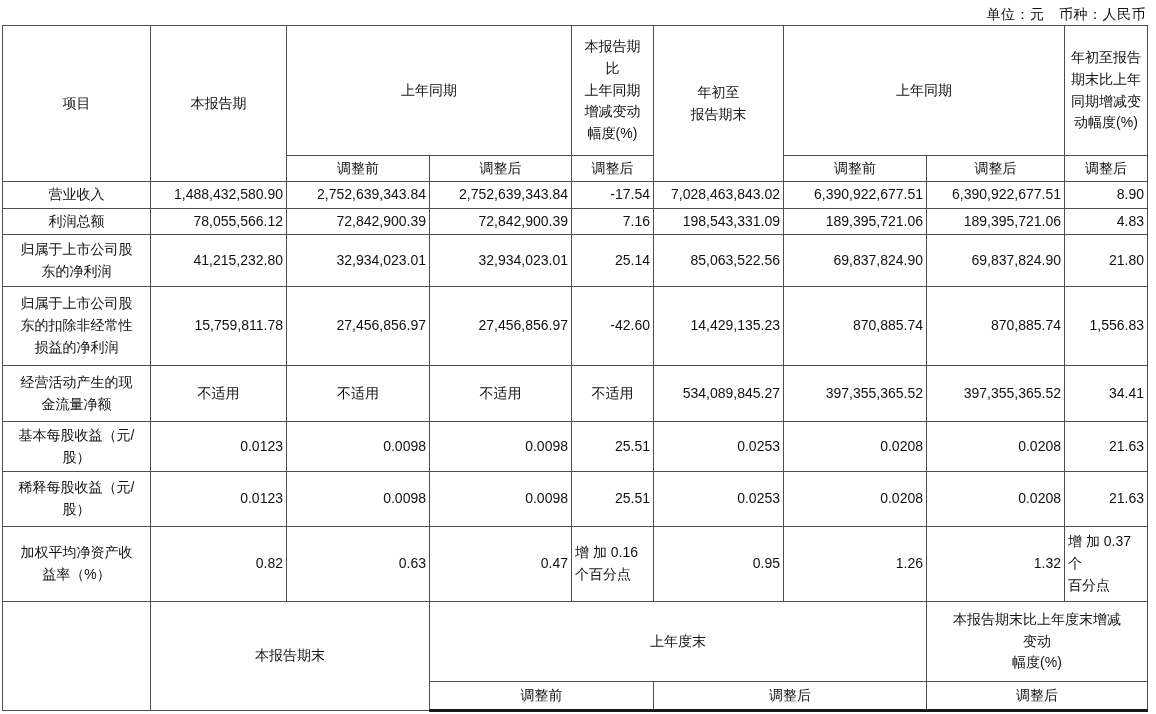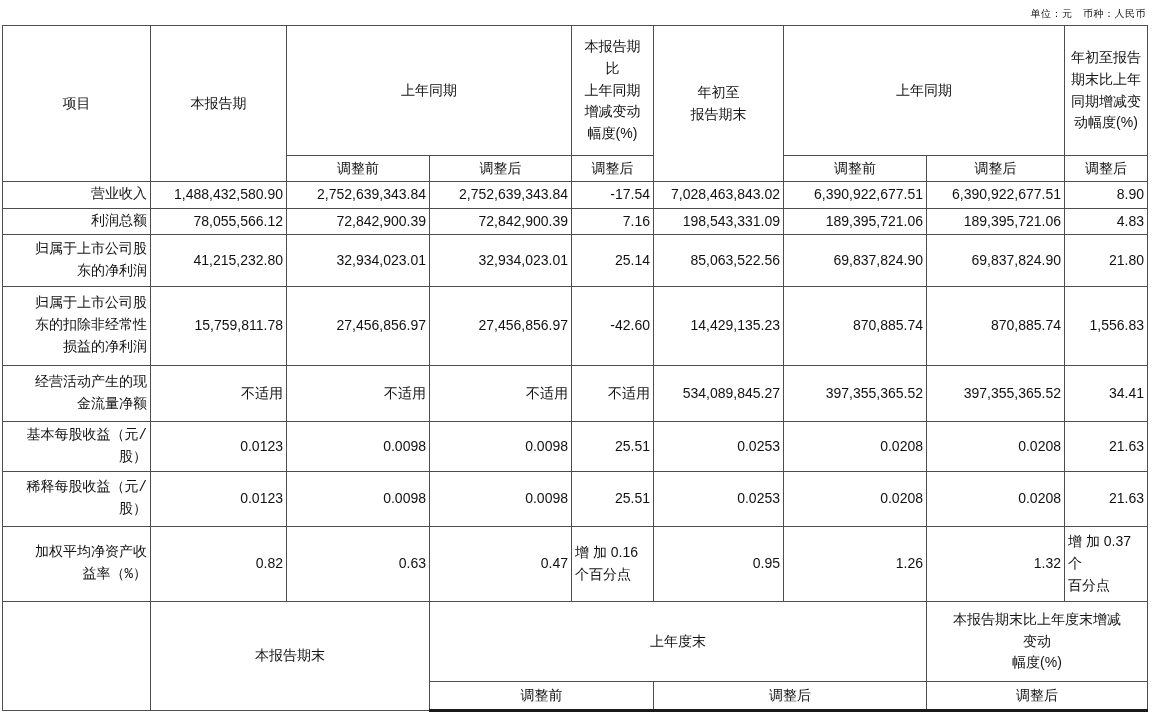--- a/index.html
+++ b/index.html
@@ -7,21 +7,21 @@
     padding: 0;
     background: #ffffff;
     width: 1156px;
     height: 714px;
     overflow: hidden;
     font-family: "Liberation Sans", sans-serif;
     color: #111111;
   }
   .unit-note {
     text-align: right;
-    font-size: 10px;
+    font-size: 14px;
     height: 22px;
     line-height: 22px;
     padding: 3px 10px 0 0;
     letter-spacing: 0.5px;
   }
   table.fin {
     border-collapse: collapse;
     table-layout: fixed;
     width: 1145px;
     margin-left: 2px;
@@ -30,23 +30,23 @@
     border: 1px solid #4d4d4d;
     font-size: 14px;
     line-height: 1.55;
     vertical-align: middle;
     padding: 1px 3px;
     overflow: hidden;
     box-sizing: border-box;
   }
   table.fin tr.thick-bottom td { border-bottom: 3px solid #1a1a1a; }
   .hdr { text-align: center; white-space: pre-line; }
-  .lbl { text-align: right; white-space: pre-line; padding-left: 2px; font-family: Liberation Mono, monospace; }
+  .lbl { text-align: center; white-space: pre-line; padding-left: 2px; }
   .num { text-align: right; white-space: nowrap; padding-right: 2px; padding-left: 1px; }
-  .ctr { text-align: right; }
+  .ctr { text-align: center; }
   .txt { text-align: left; white-space: pre-line; padding-left: 2px; padding-right: 1px; }
 </style>
 </head>
 <body>
 
 <div class="unit-note">单位：元　币种：人民币</div>
 
 <table class="fin">
   <colgroup>
     <col style="width:148px">

